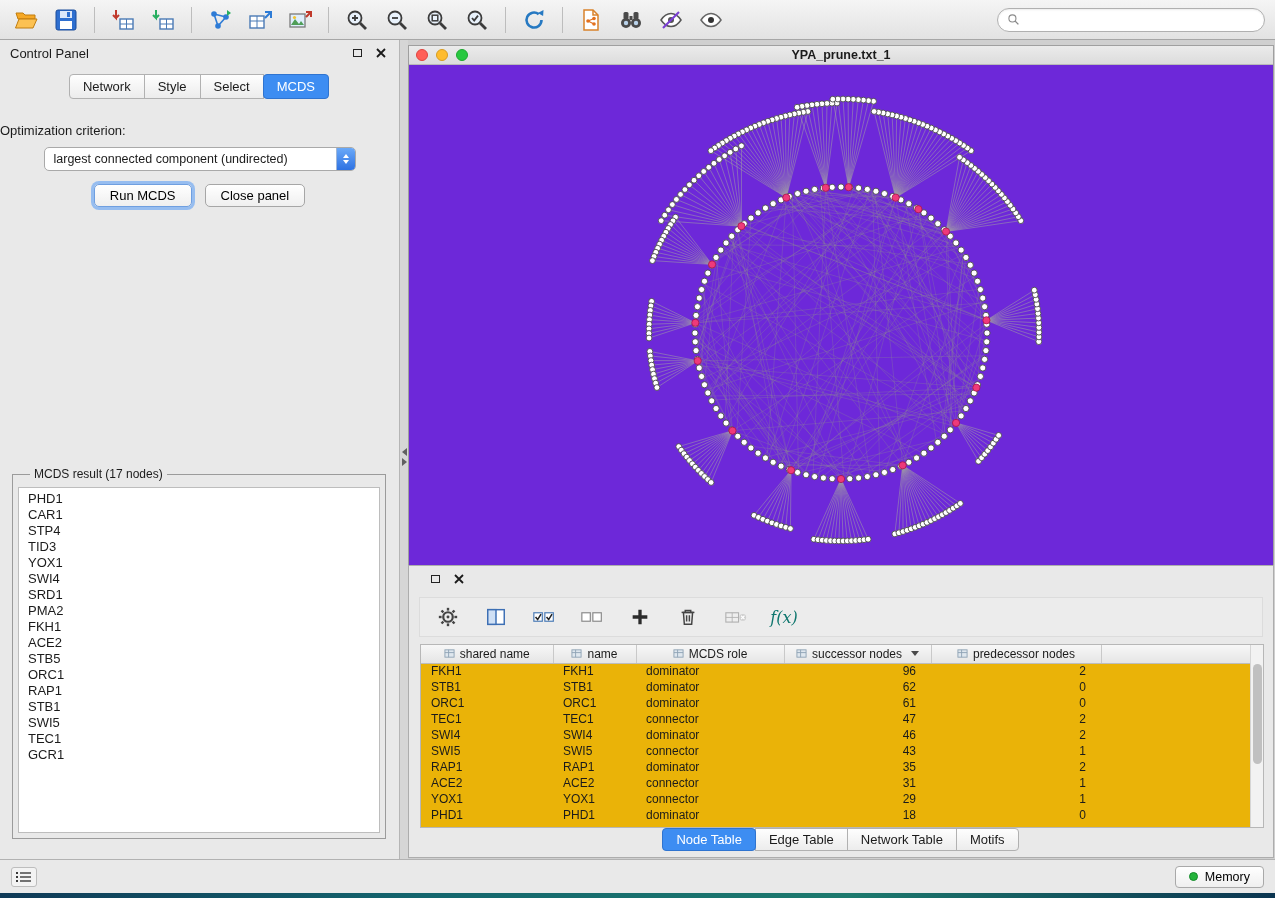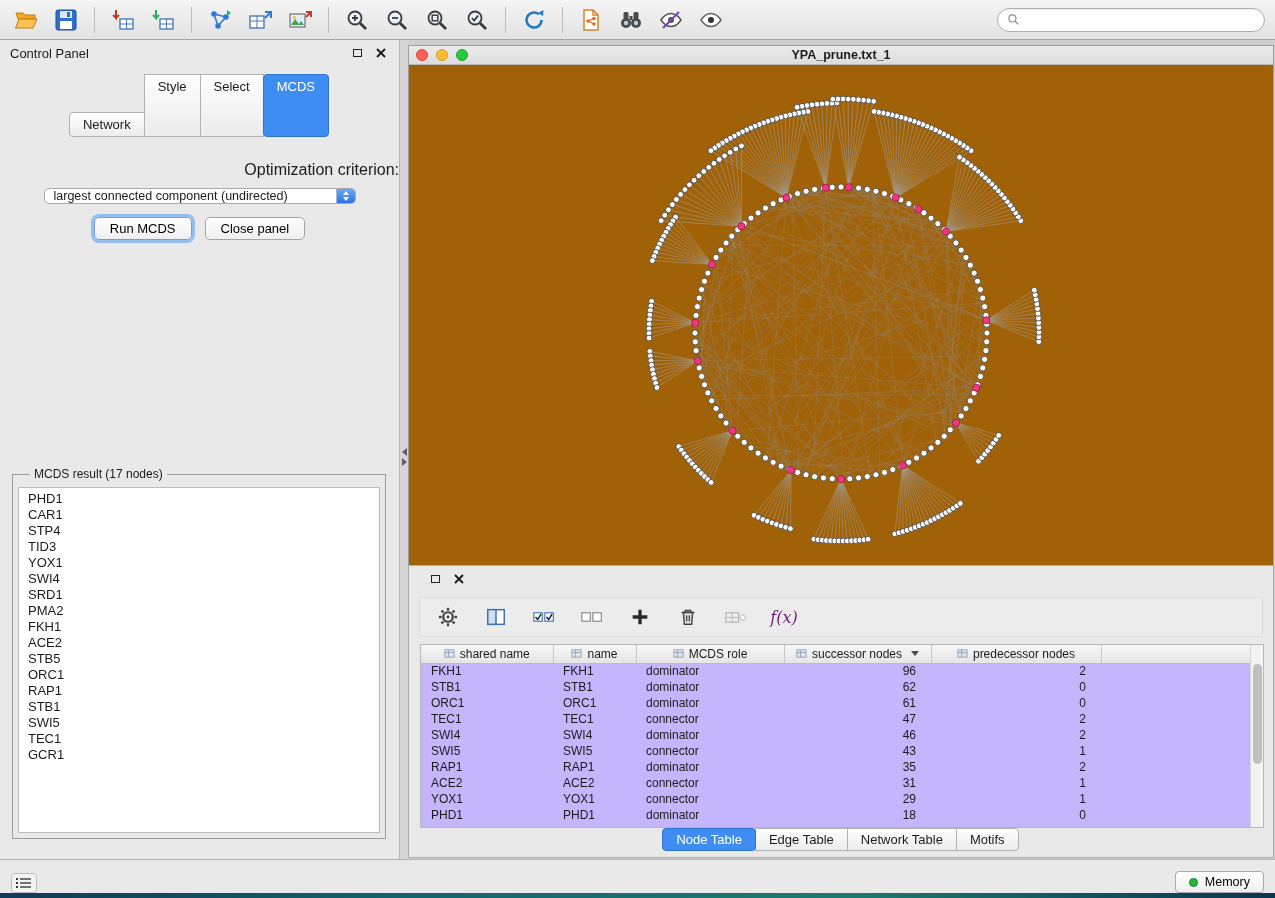--- a/index.html
+++ b/index.html
@@ -28,26 +28,26 @@
                    background:#e9e9e9; border-right:1px solid #b5b5b5; }
   .panel-header { height:26px; display:flex; align-items:center; padding:0 10px; }
   .ph-title { flex:1; font-size:13px; }
   .ph-btn { width:16px; height:14px; display:flex; align-items:center; justify-content:center; margin-left:8px; }
   .float-square { width:9px; height:8px; border:1.5px solid #222; }
   .ph-btn svg { width:10px; height:10px; }
 
   .cp-tabs { display:flex; justify-content:center; margin-top:8px; }
   .cp-tab { padding:4px 13px; font-size:13px; background:linear-gradient(#fefefe,#ececec);
             border:1px solid #b1b1b1; margin-left:-1px; cursor:default; }
-  .cp-tab:first-child { border-radius:4px 0 0 4px;margin-top:38px; }
+  .cp-tab:first-child { border-radius:4px 0 0 4px; }
   .cp-tab.active { background:#3d8df2; border-color:#2f74d0; color:#fff; border-radius:4px;
                    position:relative; z-index:1; }
 
-  .opt-label { text-align:right; margin-top:24px; font-size:16px; }
-  .dropdown { margin:9px auto 0; width:312px; height:16px; background:#fff; border:1px solid #a9a9a9;
+  .opt-label { text-align:left; margin-top:24px; font-size:13px; }
+  .dropdown { margin:9px auto 0; width:312px; height:24px; background:#fff; border:1px solid #a9a9a9;
               border-radius:5px; display:flex; align-items:center; overflow:hidden; }
   .dd-value { flex:1; padding-left:9px; font-size:12.5px; white-space:nowrap; }
   .dd-btn { width:19px; height:100%; background:linear-gradient(#6aa9f8,#2e72e2);
             display:flex; flex-direction:column; align-items:center; justify-content:center; gap:2px;
             border-left:1px solid #9fb6d8; }
   .dd-up { width:0; height:0; border-left:3.5px solid transparent; border-right:3.5px solid transparent;
            border-bottom:4px solid #fff; }
   .dd-down { width:0; height:0; border-left:3.5px solid transparent; border-right:3.5px solid transparent;
              border-top:4px solid #fff; }
 
@@ -65,42 +65,42 @@
   
   .splitter { position:absolute; left:400px; top:0; width:8px; height:100%; background:#d6d6d6; }
   .split-arrows { position:absolute; left:0; top:406px; width:8px; }
   .arr-l { width:0; height:0; border-top:4px solid transparent; border-bottom:4px solid transparent;
            border-right:5px solid #606060; margin:2px auto; }
   .arr-r { width:0; height:0; border-top:4px solid transparent; border-bottom:4px solid transparent;
            border-left:5px solid #606060; margin:2px auto; }
 
   
   .network-window { position:absolute; left:408px; top:5px; width:866px; height:594px;
-                    background:#a16207; border:1px solid #9f9f9f; }
+                    background:#6d28d9; border:1px solid #9f9f9f; }
   .net-titlebar { height:19px; background:linear-gradient(#ebebeb,#dcdcdc); border-bottom:1px solid #b9b9b9;
                   display:flex; align-items:center; padding:0 7px; position:relative; }
   .traffic { width:12px; height:12px; border-radius:50%; margin-right:8px; z-index:2; }
   .t-red { background:#ff5f57; border:1px solid #e0443e; }
   .t-yellow { background:#febc2e; border:1px solid #d89c20; }
   .t-green { background:#28c840; border:1px solid #1da82f; }
   .net-title { position:absolute; left:0; right:0; text-align:center; font-weight:700; font-size:12.5px; }
   .network-canvas { position:absolute; top:19px; left:0; }
 
   
   .table-panel { position:absolute; left:408px; top:525px; width:866px; height:293px;
                  background:#e9e9e9; border:1px solid #adadad; }
   .tp-toolbar { margin:5px 10px 0; height:40px; display:flex; align-items:center; gap:20px;
                 padding:0 14px; background:#ececec; border:1px solid #dcdcdc; }
   .tpi { width:28px; height:26px; display:flex; align-items:center; justify-content:center; }
   .tpi svg { width:22px; height:22px; }
   .fx-label { font-family:"DejaVu Serif","Liberation Serif",serif; font-style:italic;
-              font-size:16px; color:#701a75; }
+              font-size:16px; color:#0f766e; }
 
   .tp-table-wrap { position:absolute; left:11px; right:9px; top:78px; height:184px;
-                   background:#c4b5fd; border:1px solid #b7b7b7; overflow:hidden; }
+                   background:#eab308; border:1px solid #b7b7b7; overflow:hidden; }
   table.node-table { border-collapse:collapse; width:833px; table-layout:fixed; font-size:12px; }
   .node-table th { height:18px; background:linear-gradient(#f7f7f7,#e5e5e5);
                    border-right:1px solid #c9c9c9; border-bottom:1px solid #bdbdbd;
                    font-weight:400; text-align:left; padding:0 4px; white-space:nowrap; overflow:hidden; }
   .th-inner { display:flex; align-items:center; gap:5px; justify-content:center; }
   .th-icon { width:11px; height:11px; flex:0 0 auto; }
   .sort-arrow { width:0; height:0; border-left:4px solid transparent; border-right:4px solid transparent;
                 border-top:5px solid #4a4a4a; margin-left:4px; }
   .node-table td { height:16px; padding:0 10px; white-space:nowrap; overflow:hidden; }
   .node-table td.num { text-align:right; padding-right:15px; }
@@ -111,21 +111,21 @@
 
   .tp-tabs { position:absolute; left:0; right:0; bottom:6px; display:flex; justify-content:center; }
   .tp-tab { padding:3px 13px; font-size:13px; background:linear-gradient(#fefefe,#ececec);
             border:1px solid #b1b1b1; margin-left:-1px; }
   .tp-tab.active { background:#3d8df2; border-color:#2f74d0; color:#fff; border-radius:4px;
                    position:relative; z-index:1; }
   .tp-tab:last-child { border-radius:0 4px 4px 0; }
 
   
   .statusbar { position:absolute; left:0; right:0; bottom:5px; height:34px; background:#e9e9e9;
-               border-top:1px solid #b2b2b2; display:flex; align-items:flex-end; padding:0 11px;gap:36px; }
+               border-top:1px solid #b2b2b2; display:flex; align-items:center; padding:0 11px;gap:36px; }
   .task-btn { width:26px; height:20px; border:1px solid #bdbdbd; border-radius:3px; background:#f3f3f3;
               display:flex; align-items:center; justify-content:center; }
   .task-btn svg { width:16px; height:12px; }
   .memory-btn { margin-left:auto; display:flex; align-items:center; gap:7px; padding:3px 13px;
                 background:linear-gradient(#ffffff,#efefef); border:1px solid #a9a9a9; border-radius:4px;
                 font-size:12.5px; font-family:inherit; }
   .mem-dot { width:9px; height:9px; border-radius:50%; background:#24b33b; border:1px solid #148a2a; }
 
   .wallpaper { position:absolute; left:0; right:0; bottom:0; height:5px;
                background:linear-gradient(90deg,#0f3a57,#14666e,#1d7a6e,#0b3550); }

